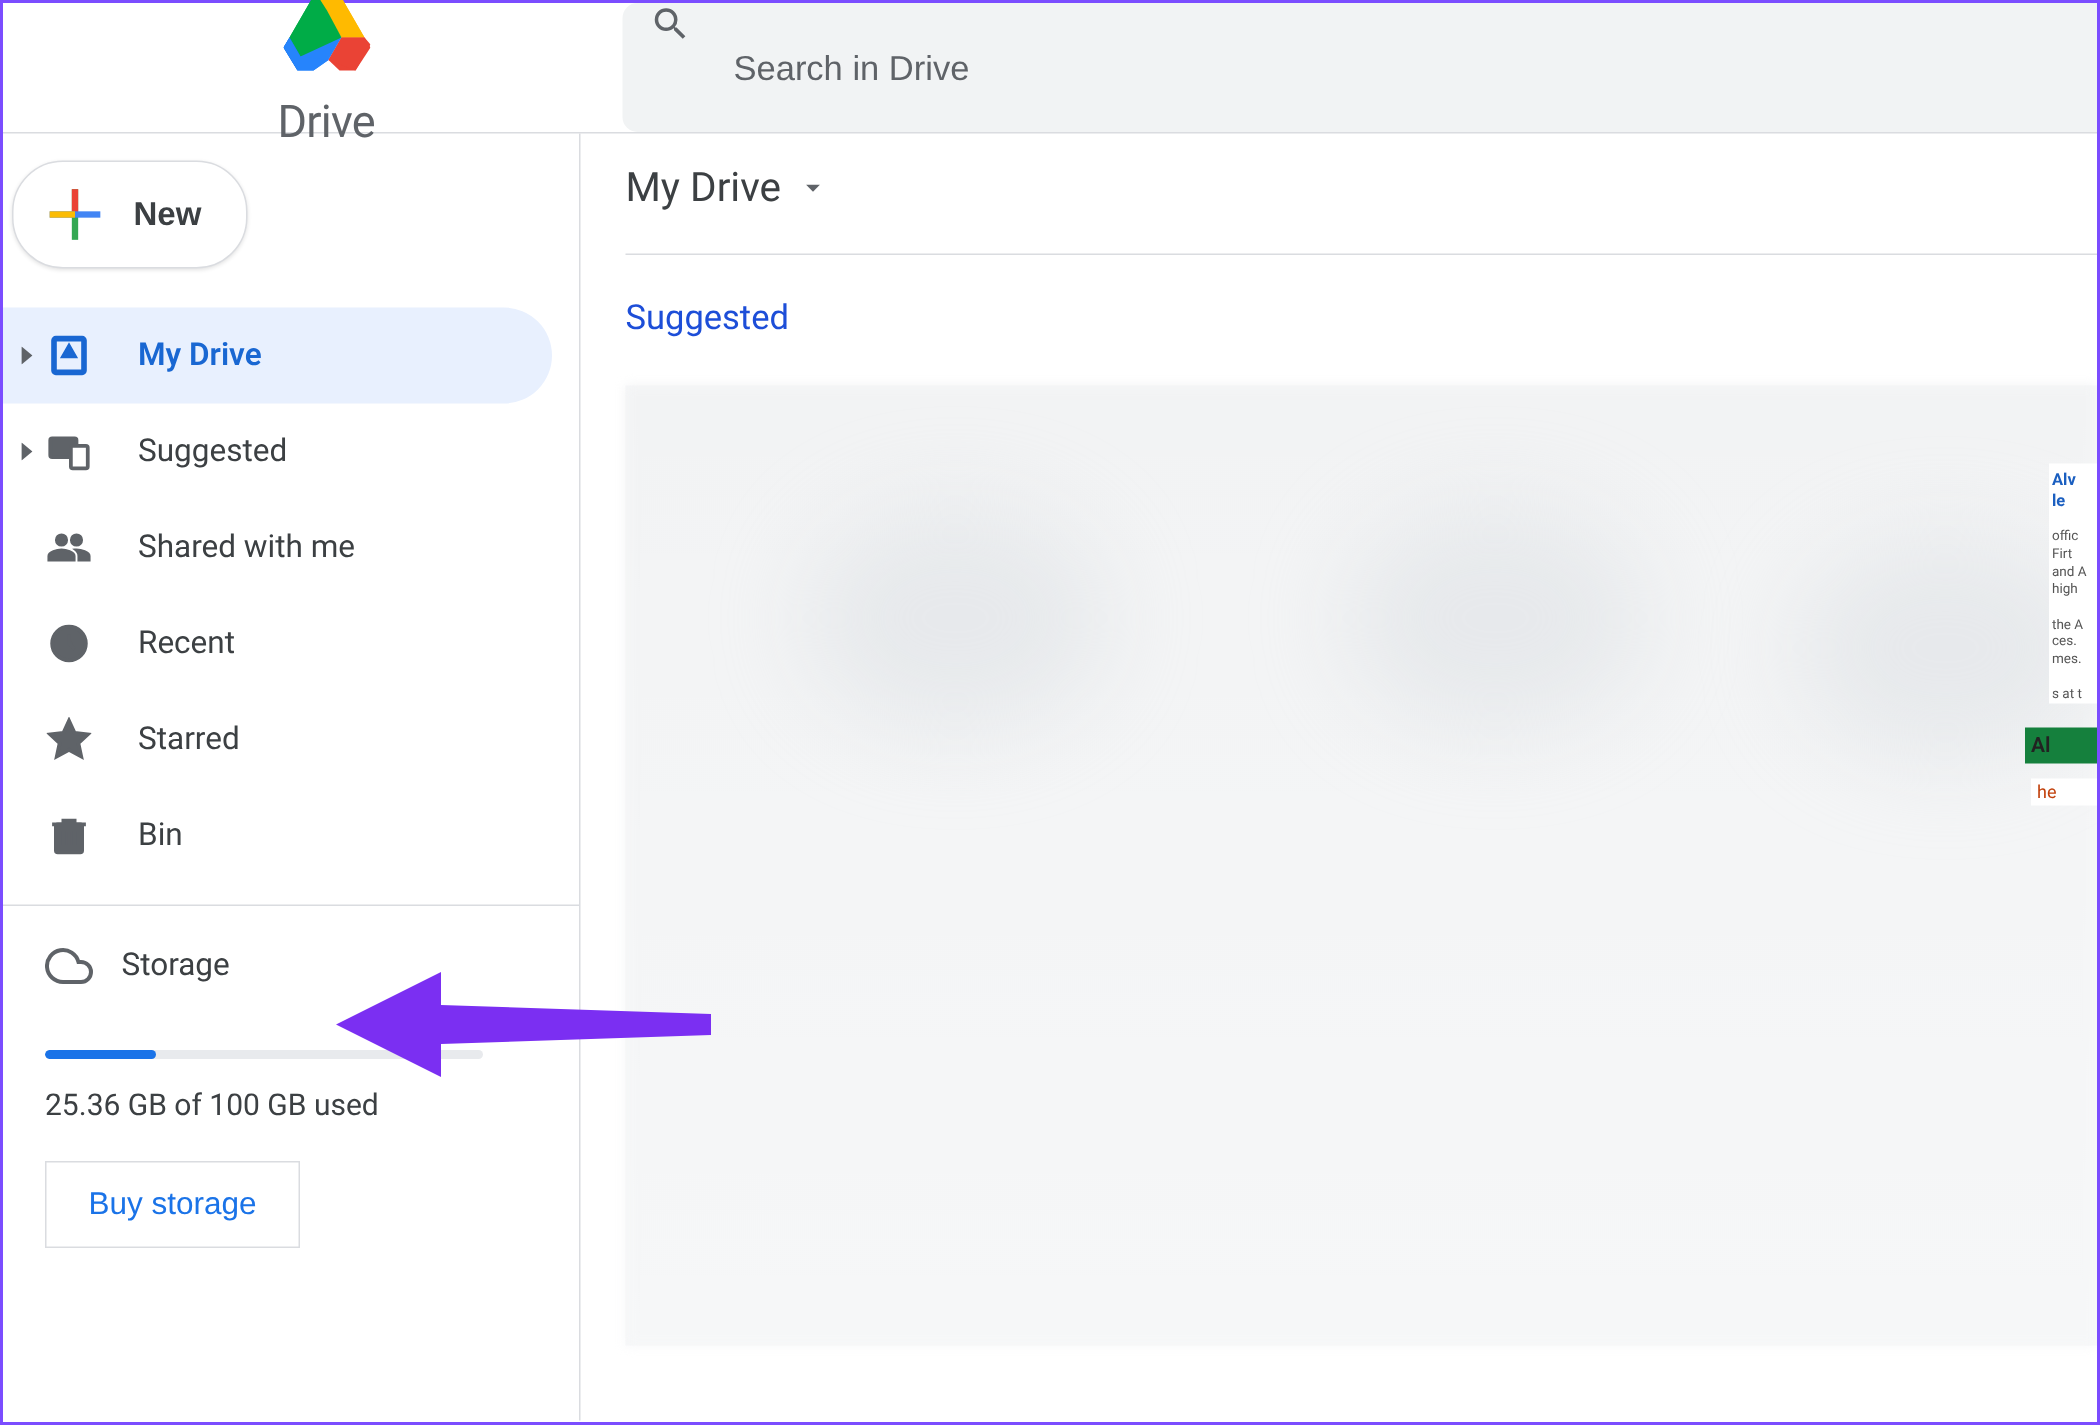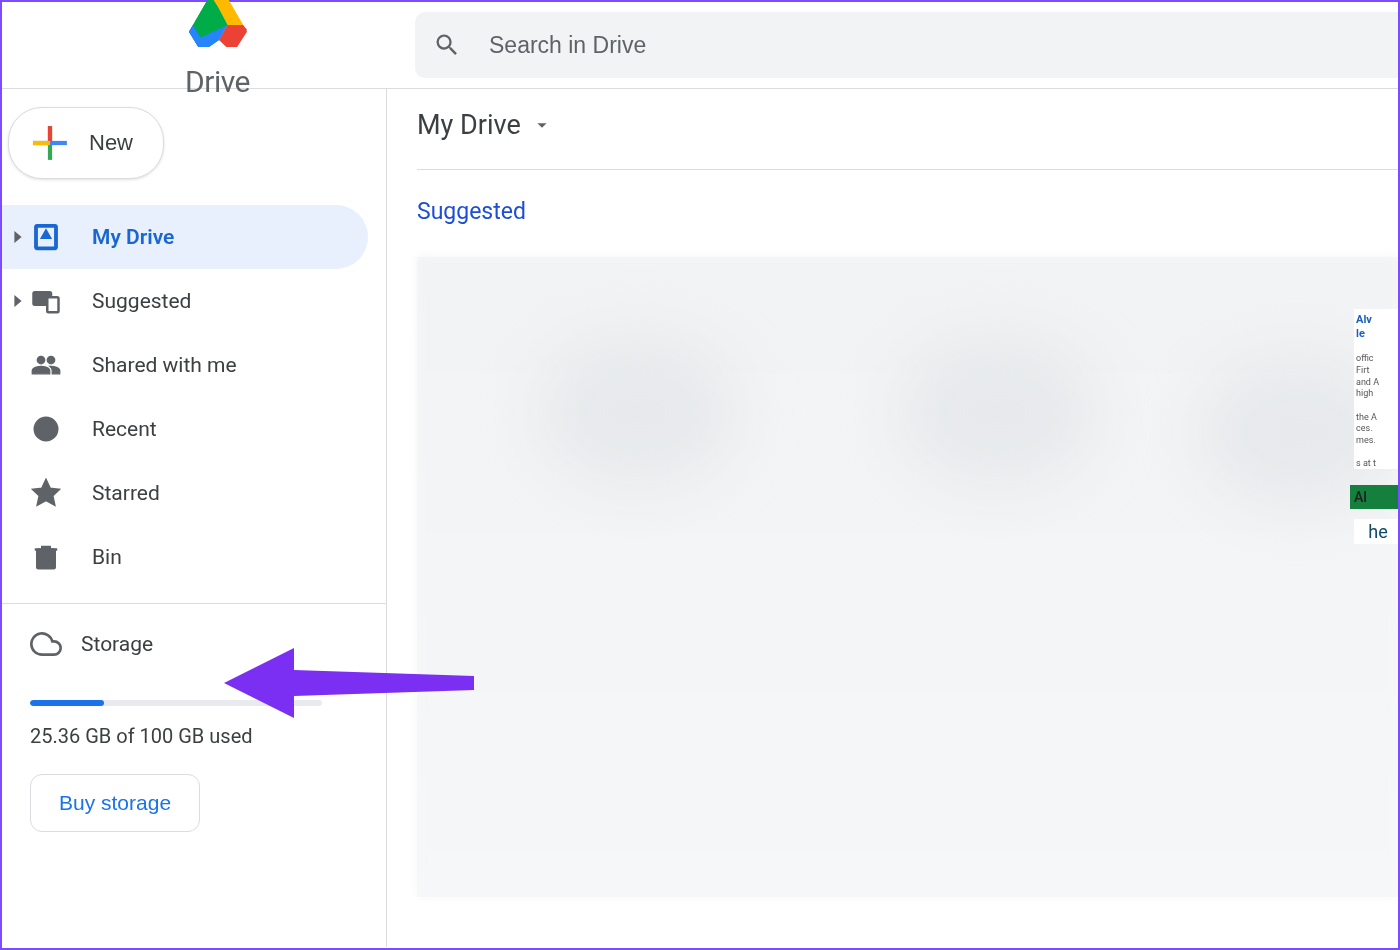--- a/index.html
+++ b/index.html
@@ -4,34 +4,34 @@
 <style>
   * { box-sizing: border-box; margin: 0; padding: 0; }
   html, body { width: 1400px; height: 950px; font-family: 'Google Sans', Roboto, Arial, sans-serif; background: #fff; overflow: hidden; }
   .frame { width: 1400px; height: 950px; border: 2px solid #7b4dff; position: relative; }
 
   
   .header { display: flex; align-items: center; height: 86px; padding-left: 18px; }
   .logo-wrap { display: flex; align-items: center; gap: 14px; width: 395px; flex-direction: column; }
   .logo-svg { width: 58px; height: 58px; }
   .logo-text { font-size: 30px; color: #5f6368; letter-spacing: -0.5px; }
-  .search-bar { flex: 1; background: #f1f3f4; border-radius: 10px; height: 66px; display: flex; align-items: center; padding: 0 18px; margin-right: 0; border-top-right-radius: 0; border-bottom-right-radius: 0; }
+  .search-bar { flex: 1; background: #f1f3f4; border-radius: 10px; height: 86px; display: flex; padding: 0 18px; margin-right: 0; border-top-right-radius: 0; border-bottom-right-radius: 0; }
   .search-bar svg { width: 28px; height: 28px; fill: #5f6368; }
   .search-input { border: none; background: transparent; font-size: 23px; color: #5f6368; margin-left: 28px; outline: none; flex: 1; }
   .search-input::placeholder { color: #5f6368; }
 
   .divider { height: 1px; background: #dadce0; width: 100%; }
 
   .body { display: flex; height: calc(100% - 88px); }
 
   
   .sidebar { width: 385px; padding-top: 18px; border-right: 1px solid #dadce0; position: relative; }
   .new-btn { display: flex; align-items: center; gap: 20px; background: #fff; border: 1px solid #dadce0; border-radius: 34px; padding: 16px 30px 16px 22px; margin-left: 6px; box-shadow: 0 1px 3px rgba(0,0,0,0.12); cursor: pointer; }
   .new-btn .plus { width: 38px; height: 38px; }
-  .new-btn span { font-size: 22px; color: #3c4043; font-weight: 400; }
+  .new-btn span { font-size: 22px; color: #3c4043; font-weight: 700; }
 
   .nav { margin-top: 26px; }
   .nav-item { display: flex; align-items: center; height: 64px; padding-left: 28px; border-radius: 0 32px 32px 0; margin-right: 18px; cursor: pointer; position: relative; }
   .nav-item.has-caret { padding-left: 4px; }
   .caret { width: 24px; display: flex; justify-content: center; }
   .caret svg { width: 12px; height: 12px; fill: #5f6368; }
   .nav-icon { width: 32px; height: 32px; display: flex; align-items: center; justify-content: center; margin-right: 30px; }
   .nav-icon svg { width: 30px; height: 30px; fill: #5f6368; stroke: #5f6368; }
   .nav-label { font-size: 21px; color: #3c4043; }
   .nav-item.active { background: #e8f0fe; }
@@ -40,40 +40,40 @@
 
   .side-divider { height: 1px; background: #dadce0; margin: 14px 0 0 0; }
 
   .storage-sec { padding: 24px 28px 0 28px; position: relative; }
   .storage-row { display: flex; align-items: center; gap: 19px; cursor: pointer; }
   .storage-row svg { width: 32px; height: 32px; fill: none; stroke: #5f6368; stroke-width: 2; }
   .storage-label { font-size: 21px; color: #3c4043; }
   .storage-bar { width: 292px; height: 6px; background: #e8eaed; border-radius: 3px; margin-top: 40px; overflow: hidden; }
   .storage-fill { height: 100%; background: #1a73e8; border-radius: 3px; }
   .storage-text { font-size: 20px; color: #3c4043; margin-top: 18px; }
-  .buy-btn { border: 1px solid #dadce0; background: #fff; color: #1a73e8; font-size: 21px; font-weight: 500; padding: 16px 28px; border-radius: 12px; margin-top: 26px; cursor: pointer; }
+  .buy-btn { border: 1px solid #dadce0; background: #fff; color: #1a73e8; font-size: 21px; font-weight: 500; padding: 16px 28px; border-radius: 0; margin-top: 26px; cursor: pointer; }
 
   
   .arrow-ann { position: absolute; left: 222px; top: 636px; pointer-events: none; }
   .arrow-ann svg { width: 250px; height: 90px; }
 
   
   .main { flex: 1; padding: 20px 0 0 30px; position: relative; overflow: hidden; }
   .crumb { display: flex; align-items: center; gap: 10px; padding-bottom: 28px; cursor: pointer; }
   .crumb-label { font-size: 27px; color: #3c4043; }
   .crumb svg { width: 22px; height: 22px; fill: #5f6368; }
   .main-divider { height: 1px; background: #dadce0; margin-right: 0; }
   .suggested { font-size: 23px; color: #1d4ed8; margin-top: 28px; }
 
   .content-area { margin-top: 32px; height: 640px; position: relative; background: #f7f8f9; filter: blur(0px); display: flex; }
   .blurred { position: absolute; inset: 0; background: linear-gradient(180deg, #f2f3f4 0%, #f6f7f8 100%); filter: blur(4px); }
-  .doc-peek { position: absolute; right: 0; top: 52px; width: 44px; height: 160px; background: #fff; font-size: 9px; color: #555; padding: 4px 2px; line-height: 1.3; overflow: hidden; }
+  .doc-peek { position: absolute; right: 0; top: 52px; width: 32px; height: 160px; background: #fff; font-size: 9px; color: #555; padding: 4px 2px; line-height: 1.3; overflow: hidden; }
   .doc-peek b { color: #1b5fc0; font-size: 11px; display: block; }
   .doc-peek2 { position: absolute; right: 0; top: 228px; width: 48px; background: #15803d; font-size: 14px; color: #222; padding: 4px 0 4px 4px; font-weight: 600; }
-  .doc-peek3 { position: absolute; right: 0; top: 262px; width: 44px; background: #fff; font-size: 18px; color: #0c4a6e; padding: 2px 0 2px 4px; text-align: center; }
+  .doc-peek3 { position: absolute; right: 0; top: 262px; width: 44px; background: #fff; font-size: 12px; color: #c2410c; padding: 2px 0 2px 4px; }
   .blur-card { position: absolute; width: 200px; height: 150px; background: rgba(220,224,228,0.5); border-radius: 50%; filter: blur(30px); }
 
 </style>
 </head>
 <body>
 
 <div class="frame">
 
   <div class="header">
     <div class="logo-wrap">

